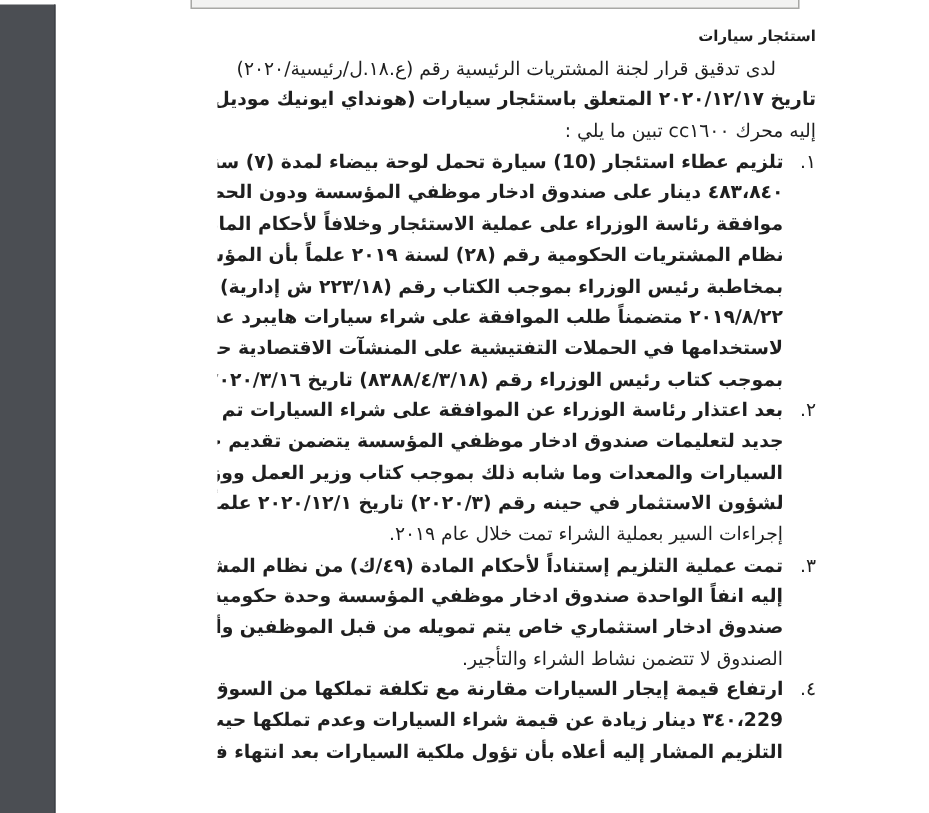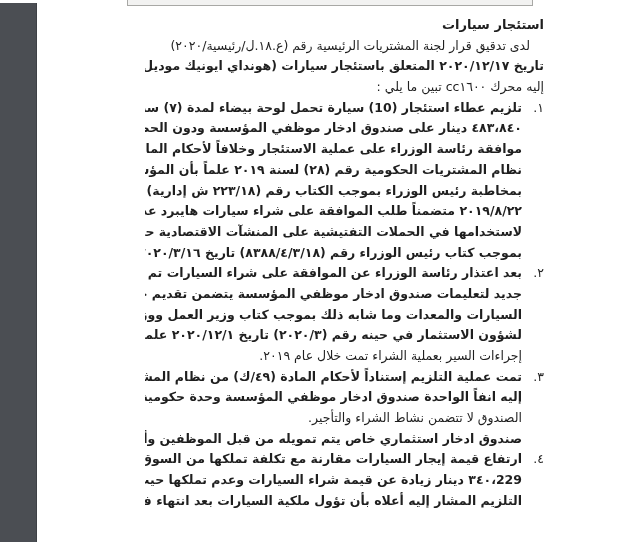--- a/index.html
+++ b/index.html
@@ -20,22 +20,22 @@
     position:absolute;top:15px;right:75px;width:399px;
     direction:rtl;unicode-bidi:embed;
     color:#1f1f1f;font-size:12.5px;
   }
   .line{
     height:20.7px;line-height:20.7px;
     white-space:nowrap;overflow:hidden;
     text-align:right;
   }
   .jl{text-align-last:justify;font-weight:bold;}
-  .indent{padding-right:14px;}
-  .heading-line{position:relative;font-weight:bold;font-size:13px;}
+  .indent{padding-right:14px;text-align:center;}
+  .heading-line{position:relative;font-weight:bold;font-size:10px;}
   .item{display:flex;}
   .num{flex:0 0 22px;width:22px;text-align:right;}
   .body{flex:1 1 auto;min-width:0;}
 </style>
 </head>
 <body>
 
 <div class="side-strip"></div>
 <div class="top-box"></div>
 
@@ -73,22 +73,22 @@
       <div class="line jl">لشؤون الاستثمار في حينه رقم (٢٠٢٠/٣) تاريخ ٢٠٢٠/١٢/١ علماً بأن</div>
       <div class="line">إجراءات السير بعملية الشراء تمت خلال عام ٢٠١٩.</div>
     </div>
   </div>
 
   <div class="item">
     <div class="num line">٣.</div>
     <div class="body">
       <div class="line jl">تمت عملية التلزيم إستناداً لأحكام المادة (٤٩/ك) من نظام المشتريات المشار</div>
       <div class="line jl">إليه انفاً الواحدة صندوق ادخار موظفي المؤسسة وحدة حكومية علماً بأنه</div>
+      <div class="line jl">صندوق ادخار استثماري خاص يتم تمويله من قبل الموظفين وأن مهام</div>
       <div class="line">الصندوق لا تتضمن نشاط الشراء والتأجير.</div>
-      <div class="line jl">صندوق ادخار استثماري خاص يتم تمويله من قبل الموظفين وأن مهام</div>
     </div>
   </div>
 
   <div class="item">
     <div class="num line">٤.</div>
     <div class="body">
       <div class="line jl">ارتفاع قيمة إيجار السيارات مقارنة مع تكلفة تملكها من السوق المحلي حيث</div>
       <div class="line jl">229،٣٤٠ دينار زيادة عن قيمة شراء السيارات وعدم تملكها حيث ورد بقرار</div>
       <div class="line jl">التلزيم المشار إليه أعلاه بأن تؤول ملكية السيارات بعد انتهاء فترة التأجير إلى الشركة</div>
     </div>

